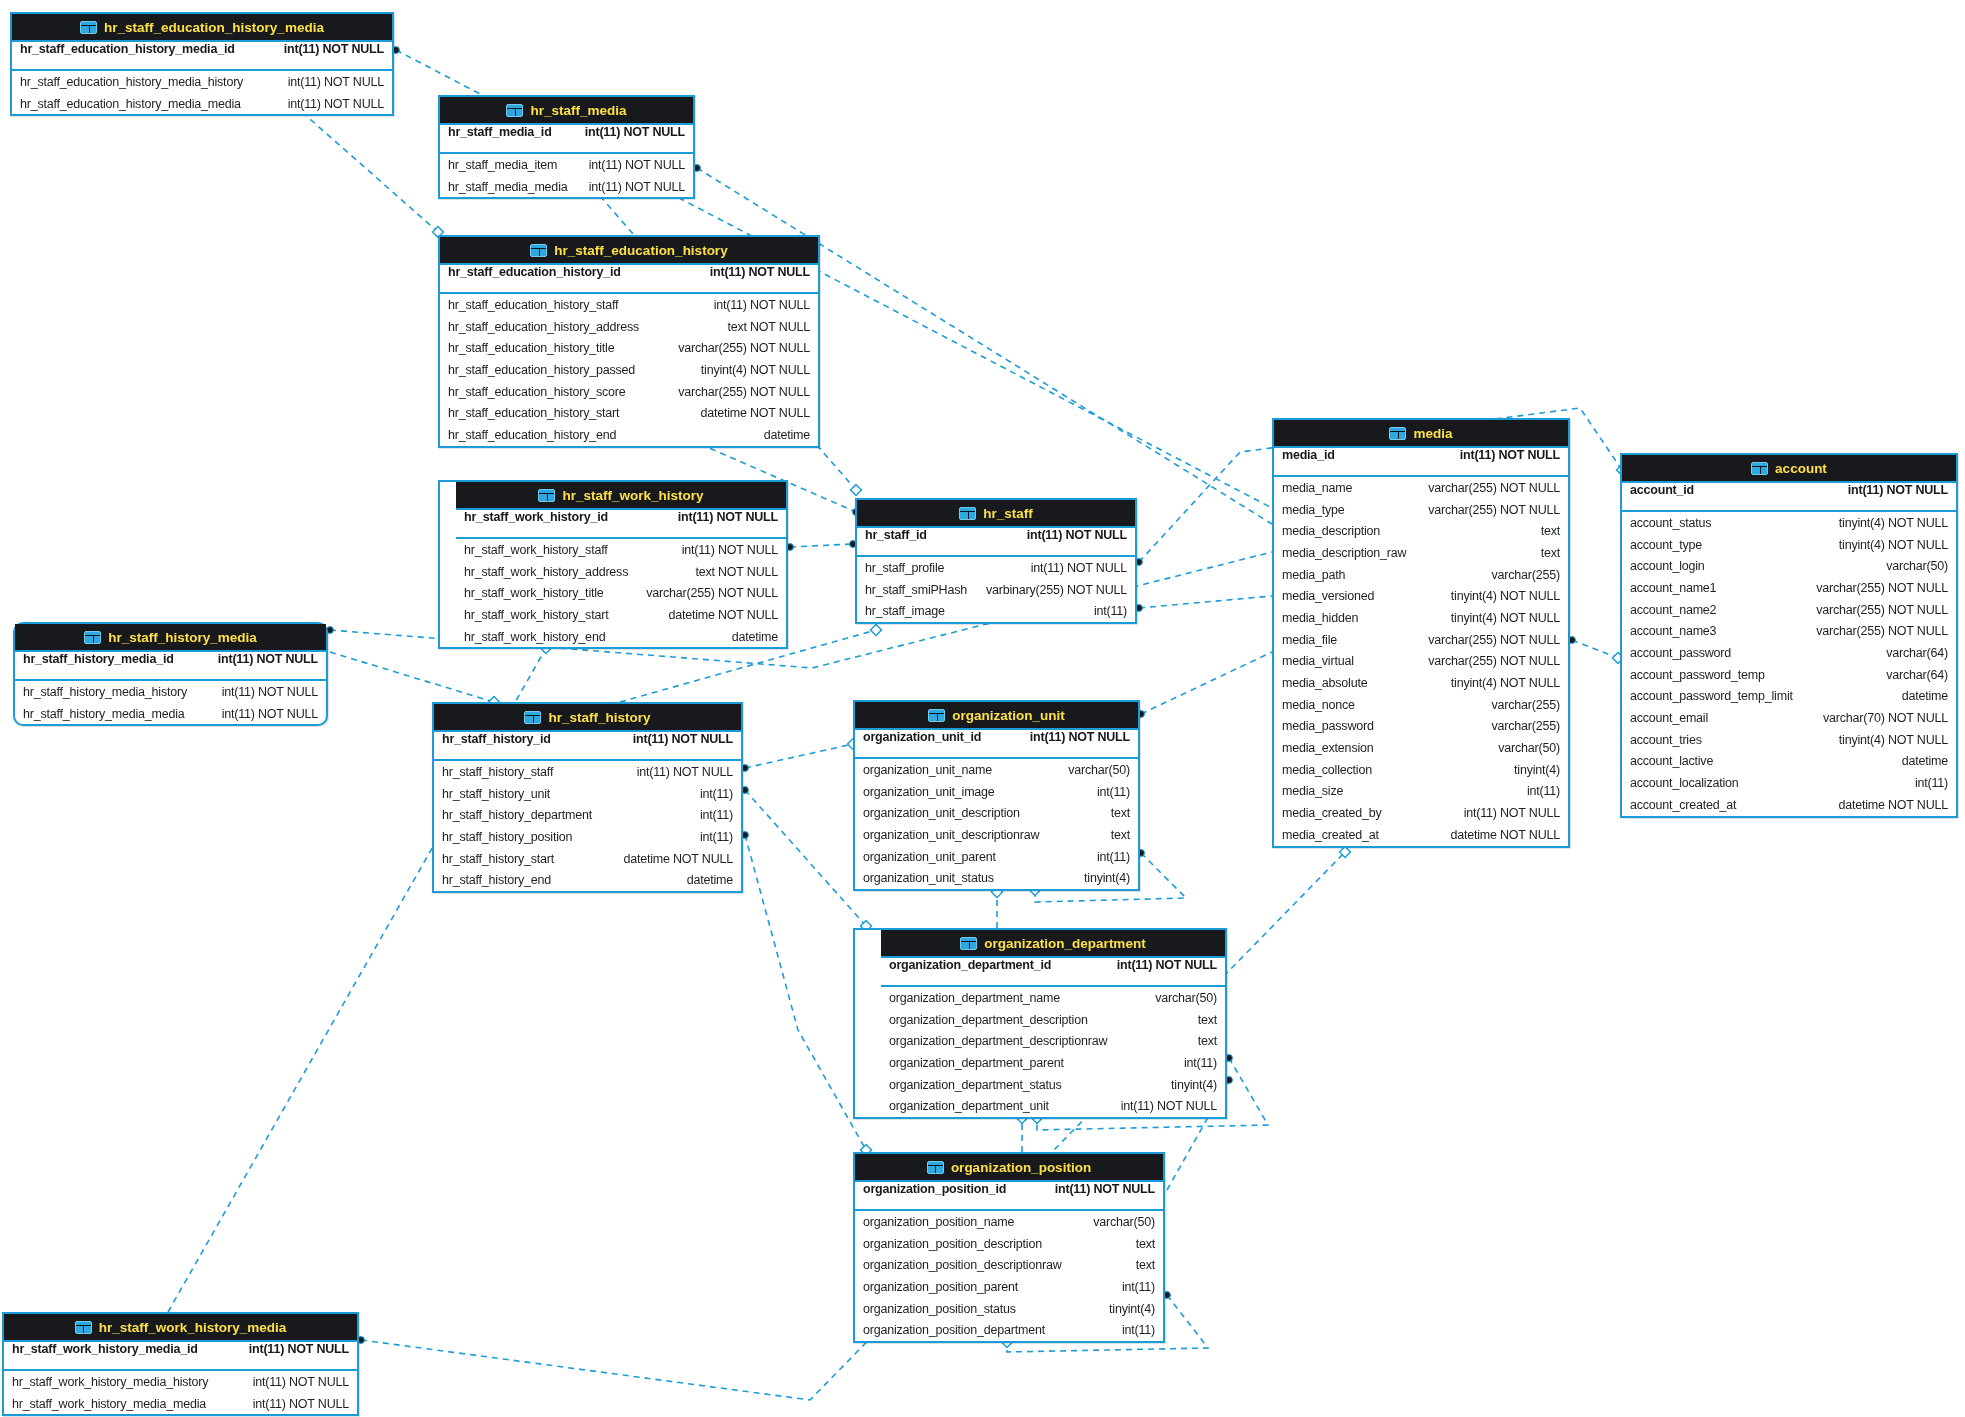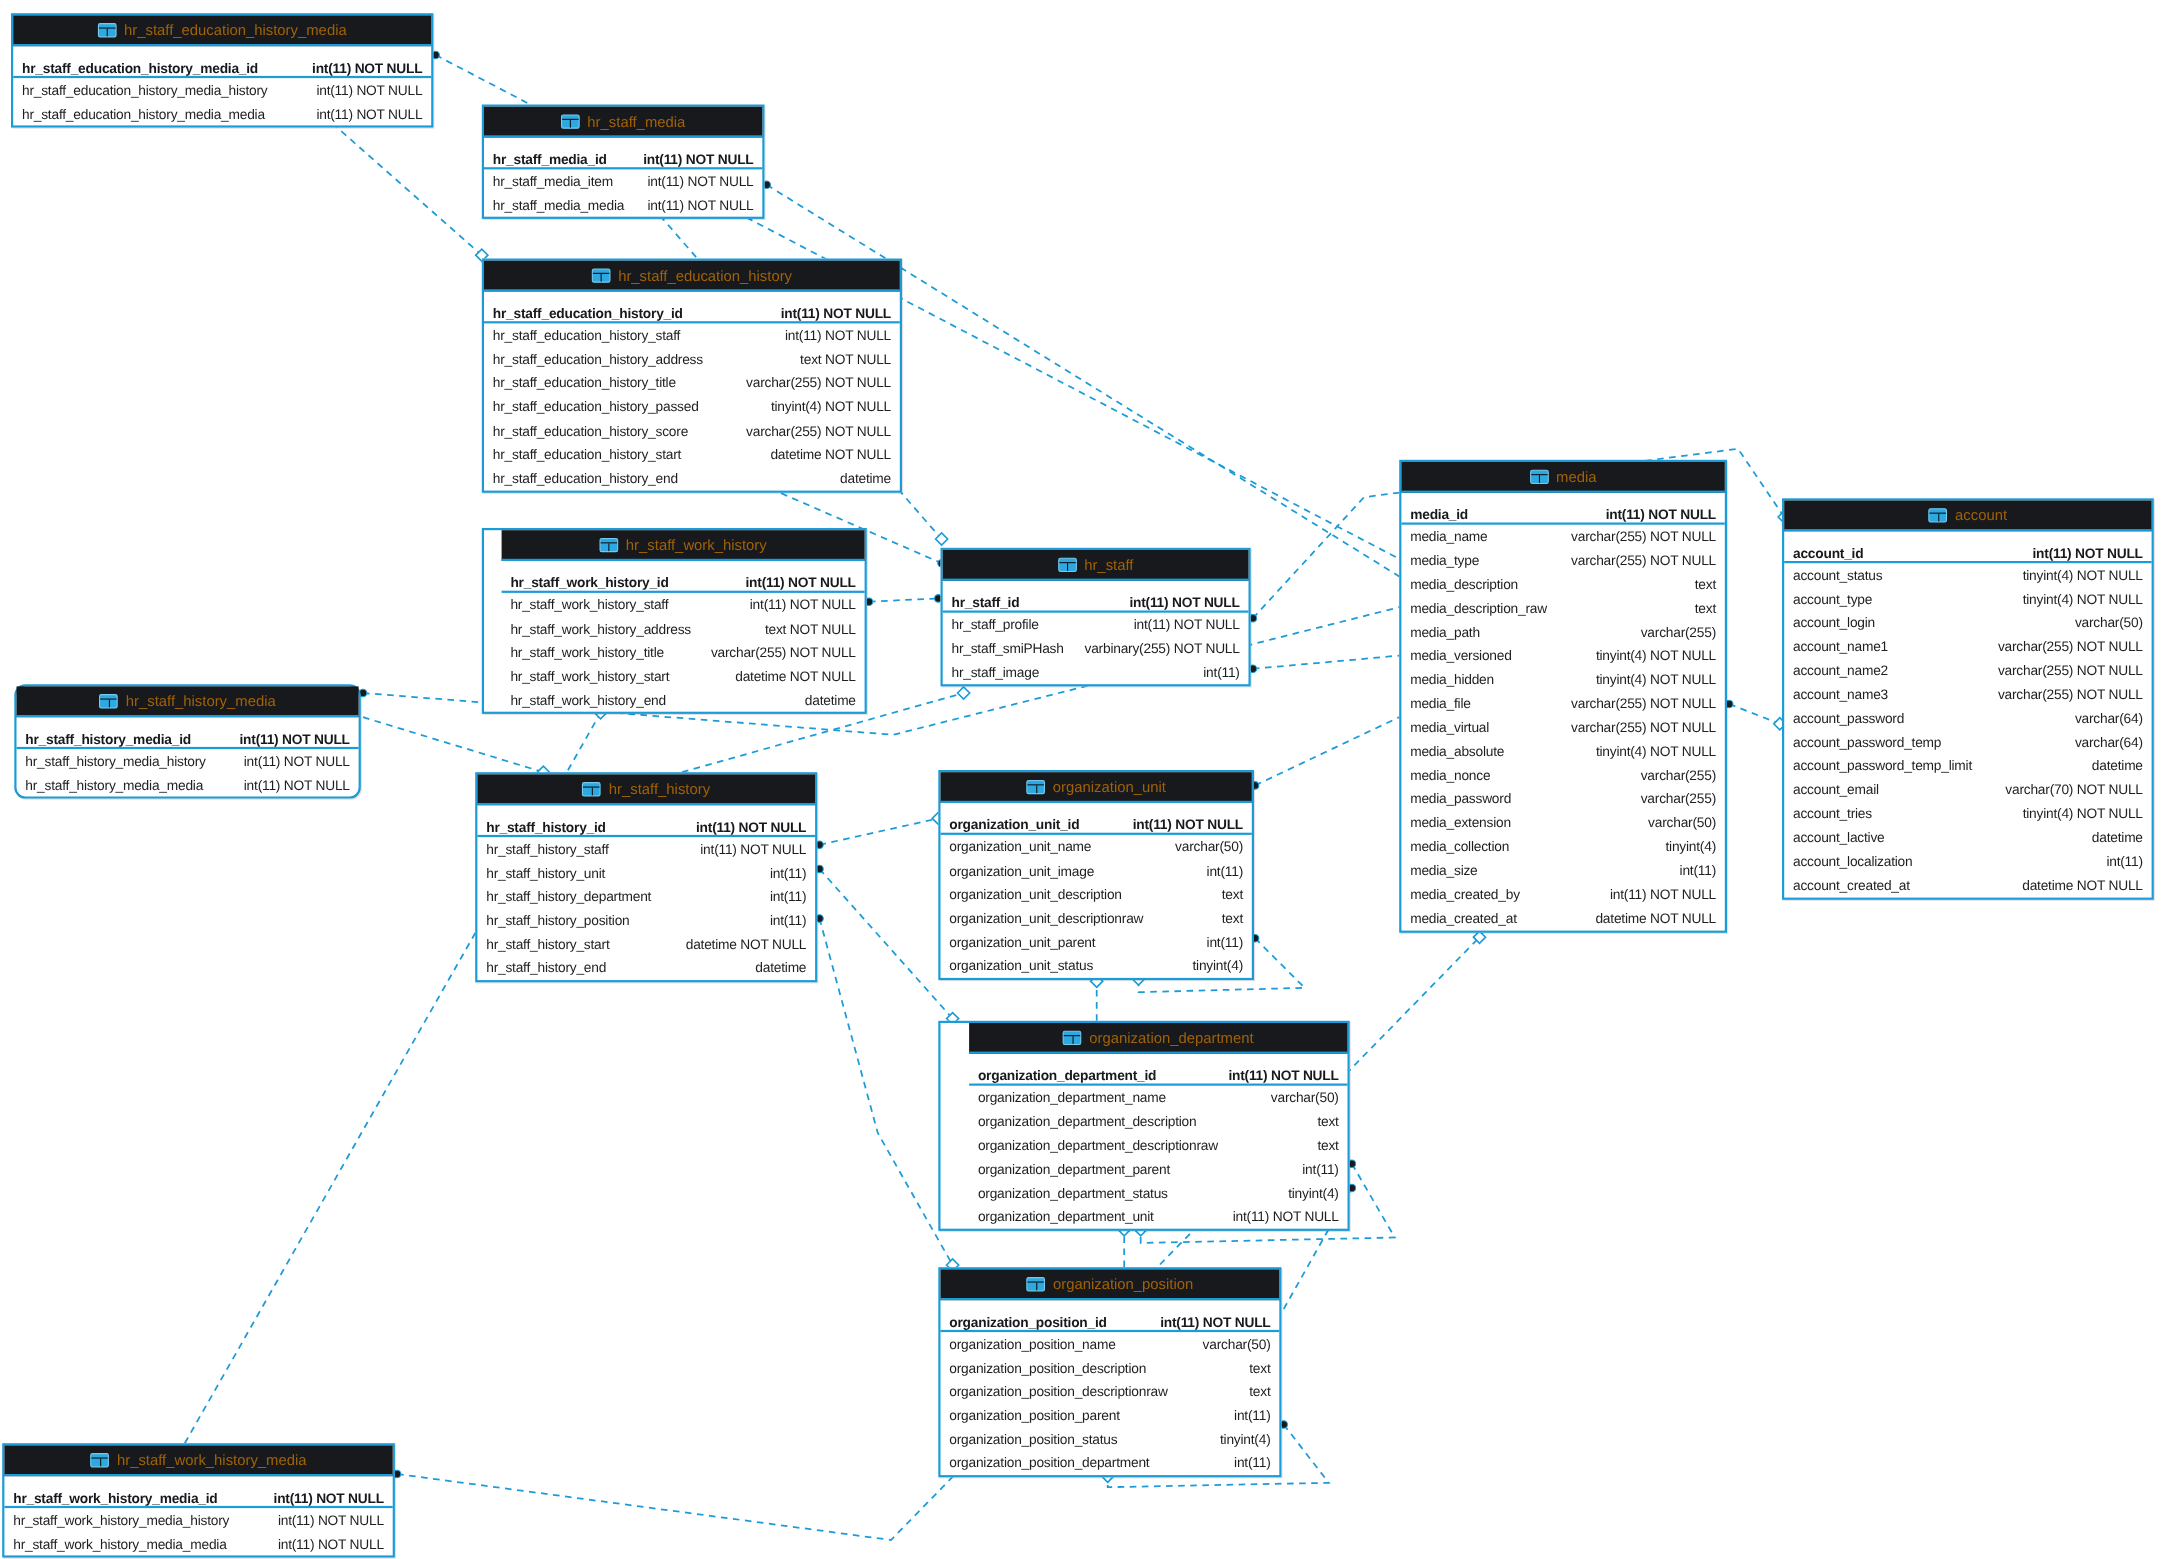--- a/index.html
+++ b/index.html
@@ -3,28 +3,28 @@
 <meta charset="utf-8">
 <style>
   html,body{margin:0;padding:0;background:#ffffff;}
   body{width:1965px;height:1417px;position:relative;overflow:hidden;
        font-family:"Liberation Sans","DejaVu Sans",sans-serif;}
   #canvas{position:absolute;left:0;top:0;width:1965px;height:1417px;}
   #rel-svg{position:absolute;left:0;top:0;z-index:0;}
   #tables{position:absolute;left:0;top:0;z-index:1;width:0;height:0;}
   .table-card{position:absolute;background:#ffffff;border:2px solid #1b9cd8;
               box-sizing:border-box;box-shadow:1px 1px 0 rgba(0,0,0,0.12);}
-  .t-header{height:26px;background:#17191d;color:#a16207;display:flex;align-items:center;
+  .t-header{height:26px;background:#17191d;color:#fde047;display:flex;align-items:center;
             justify-content:center;gap:7px;font-size:13.5px;border-bottom:2px solid #1b9cd8;
-            white-space:nowrap;}
+            white-space:nowrap;font-weight:bold;}
   .t-icon{width:15px;height:11px;background:#2ea8e0;border:1px solid #77c9ec;border-radius:2px;
           position:relative;flex:0 0 auto;}
   .t-icon .icon-h{position:absolute;left:0;right:0;top:3px;height:1px;background:#0b161b;}
   .t-icon .icon-v{position:absolute;left:50%;top:4px;bottom:0;width:1px;background:#0b161b;}
-  .pk-row{height:27px;display:flex;justify-content:space-between;align-items:flex-end;
+  .pk-row{height:27px;display:flex;justify-content:space-between;align-items:flex-start;
           padding:0 8px;font-weight:bold;font-size:12.5px;color:#17191d;
           border-bottom:2px solid #1b9cd8;white-space:nowrap;letter-spacing:-0.2px;}
   .col-row{height:21.7px;display:flex;justify-content:space-between;align-items:center;
            padding:0 8px;font-size:12.5px;color:#1d1f21;white-space:nowrap;letter-spacing:-0.2px;}
   .col-name{margin-right:10px;}
   .col-type{text-align:right;}
   .rel-line{fill:none;stroke:#1b9cd8;stroke-width:1.6;stroke-dasharray:6 5;}
   .rel-dot{fill:#1a1a1a;stroke:#1b9cd8;stroke-width:1;}
   .rel-diamond{fill:#ffffff;stroke:#1b9cd8;stroke-width:1.5;}
 </style>

